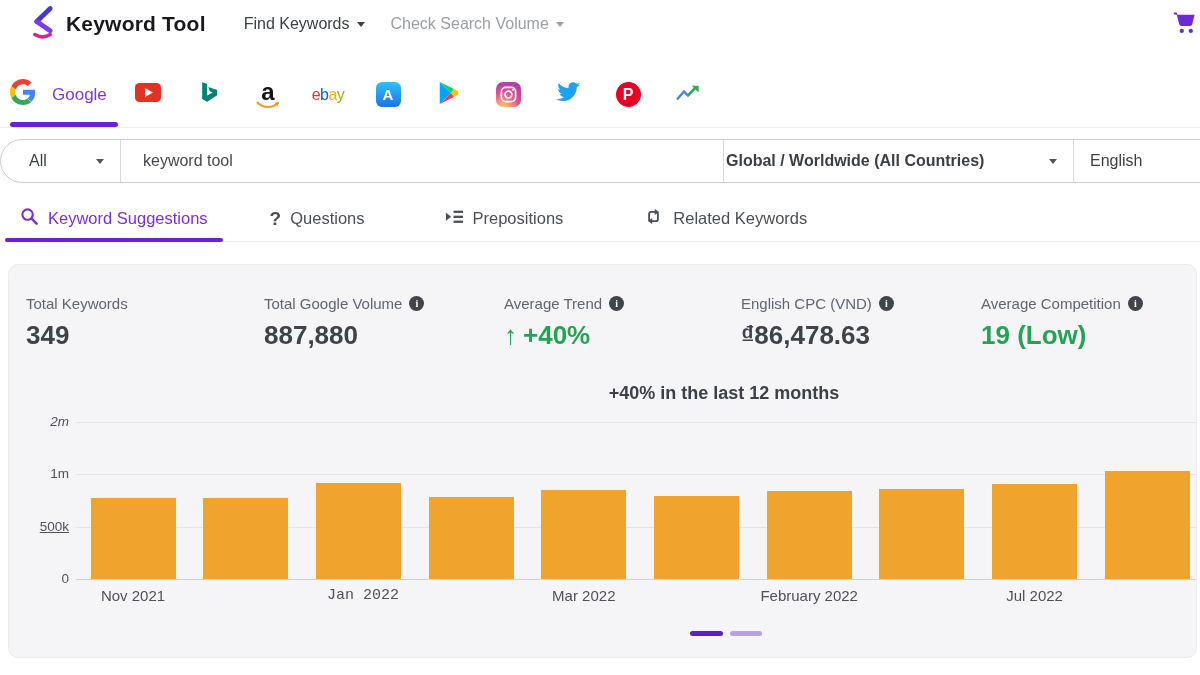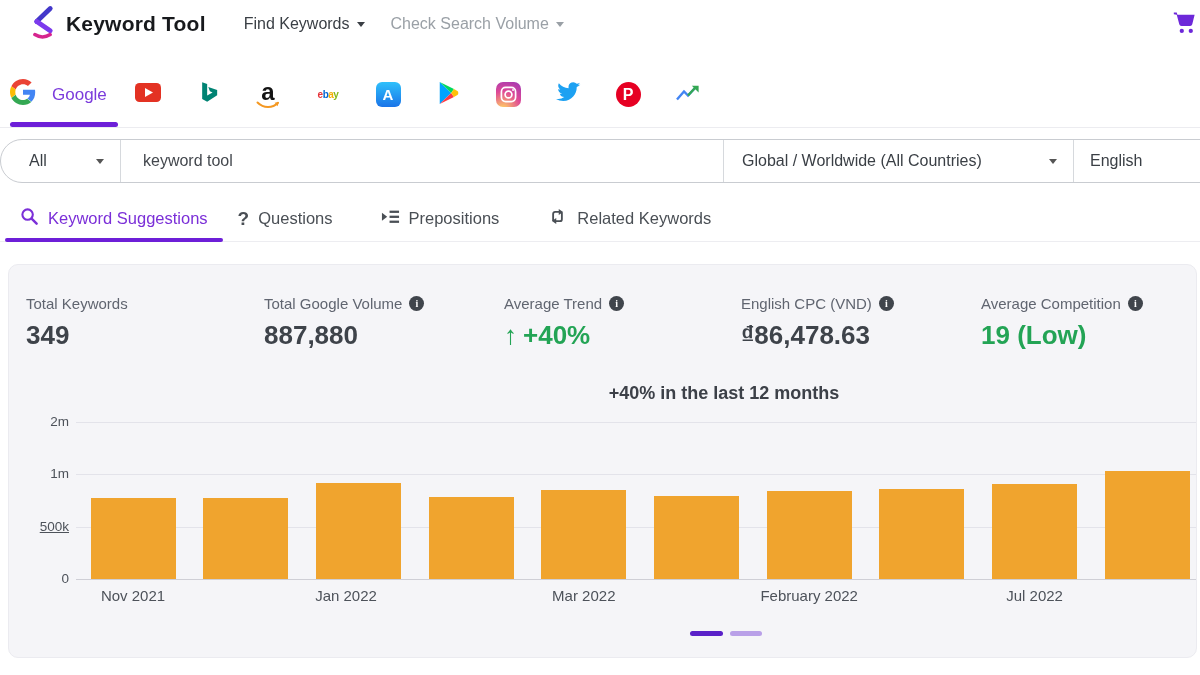--- a/index.html
+++ b/index.html
@@ -24,36 +24,36 @@
                background:#6d1fd8;border-radius:3px;}
   .appstore-box{width:25px;height:25px;border-radius:6px;color:#fff;font-weight:bold;font-size:15px;
                display:flex;align-items:center;justify-content:center;
                background:linear-gradient(180deg,#2fc0fb,#1a74e8);}
   .insta-box{width:25px;height:25px;border-radius:7px;display:flex;align-items:center;justify-content:center;
                background:radial-gradient(circle at 28% 110%,#fdc468 8%,#df4996 55%,#9b36b7 100%);}
   .pin-box{width:25px;height:25px;border-radius:50%;background:#e60023;color:#fff;font-weight:bold;
                font-size:16px;display:flex;align-items:center;justify-content:center;}
   .amz{display:flex;flex-direction:column;align-items:center;line-height:1;}
   .amz .a{font-weight:bold;font-size:24px;color:#141414;margin-bottom:-3px;}
-  .ebay{font-weight:bold;font-size:10px;letter-spacing:-0.5px;}
+  .ebay{font-weight:normal;font-size:16px;letter-spacing:-0.5px;}
   
   .searchbar{margin-top:11px;height:44px;width:1262px;border:1px solid #c9ccd1;border-radius:22px;
              display:flex;box-sizing:border-box;background:#fff;}
   .sb-seg{display:flex;align-items:center;font-size:16px;color:#3a3f45;box-sizing:border-box;}
   .sb-cat{width:120px;padding-left:28px;border-right:1px solid #d6d9dd;cursor:pointer;}
   .sb-cat .caret{margin-left:auto;margin-right:16px;color:#555;}
   .sb-query{width:602px;}
   .sb-query input{border:none;outline:none;width:100%;padding:0 22px;font-size:16px;color:#44484e;
              font-family:"Liberation Sans",sans-serif;background:transparent;}
-  .sb-loc{width:350px;border-left:1px solid #d6d9dd;padding-left:18px;cursor:pointer;}
+  .sb-loc{width:350px;border-left:1px solid #d6d9dd;padding-left:2px;cursor:pointer;font-weight:bold;}
   .sb-loc .caret{margin-left:auto;margin-right:16px;color:#555;}
   .sb-lang{flex:1;border-left:1px solid #d6d9dd;padding-left:16px;cursor:pointer;}
   
   .rtabs{margin-top:13px;height:46px;display:flex;align-items:center;padding-left:5px;
-         border-bottom:1px solid #ededf1;box-sizing:border-box;}
+         border-bottom:1px solid #ededf1;box-sizing:border-box;gap:32px;}
   .rtab{display:flex;align-items:center;gap:9px;padding:0 15px;height:100%;cursor:pointer;
         font-size:16.5px;color:#4a4f55;position:relative;}
   .rtab.active{color:#7b2fd8;}
   .rtab.active::after{content:"";position:absolute;left:0;right:0;bottom:-1px;height:4px;
         background:#6d1fd8;border-radius:2px;}
   .qmark{font-size:19px;font-weight:bold;color:#4a4f55;}
   
   .panel{position:absolute;left:8px;top:264px;width:1189px;height:394px;background:#f5f5f8;
          border:1px solid #ebebf0;border-radius:10px;box-sizing:border-box;overflow:hidden;}
   .stat{position:absolute;top:30px;}
@@ -294,26 +294,26 @@
     </div>
   <div class="chart-title">+40% in the last 12 months</div>
   <div>
       <div class="gridline zero" style="top: 314px;"></div>
       <div class="ytick" style="top: 306px;">0</div>
       <div class="gridline" style="top: 261.667px;"></div>
       <div class="ytick" style="top: 253.667px; text-decoration: underline;">500k</div>
       <div class="gridline" style="top: 209.333px;"></div>
       <div class="ytick" style="top: 201.333px;">1m</div>
       <div class="gridline" style="top: 157px;"></div>
-      <div class="ytick" style="top: 149px;">2m</div>
+      <div class="ytick" style="top: 149px; font-style: italic;">2m</div>
       <div class="bar" style="left: 81.5px; top: 233.407px; width: 85px; height: 80.5933px; background: rgb(240, 164, 46);"></div>
       <div class="xtick" style="left: 69px;">Nov 2021</div>
       <div class="bar" style="left: 194.2px; top: 233.407px; width: 85px; height: 80.5933px; background: rgb(240, 164, 46);"></div>
       <div class="bar" style="left: 306.9px; top: 217.707px; width: 85px; height: 96.2933px; background: rgb(240, 164, 46);"></div>
-      <div class="xtick" style="left: 282px;">Jan 2022</div>
+      <div class="xtick" style="left: 299px; font-family: Liberation Mono, monospace;">Jan 2022</div>
       <div class="bar" style="left: 419.6px; top: 232.36px; width: 85px; height: 81.64px; background: rgb(240, 164, 46);"></div>
       <div class="bar" style="left: 532.3px; top: 225.033px; width: 85px; height: 88.9667px; background: rgb(240, 164, 46);"></div>
       <div class="xtick" style="left: 519.8px;">Mar 2022</div>
       <div class="bar" style="left: 645px; top: 231.313px; width: 85px; height: 82.6867px; background: rgb(240, 164, 46);"></div>
       <div class="bar" style="left: 757.7px; top: 225.557px; width: 85px; height: 88.4433px; background: rgb(240, 164, 46);"></div>
       <div class="xtick" style="left: 745.2px;">February 2022</div>
       <div class="bar" style="left: 870.4px; top: 223.987px; width: 85px; height: 90.0133px; background: rgb(240, 164, 46);"></div>
       <div class="bar" style="left: 983.1px; top: 219.277px; width: 85px; height: 94.7233px; background: rgb(240, 164, 46);"></div>
       <div class="xtick" style="left: 970.6px;">Jul 2022</div>
       <div class="bar" style="left: 1095.8px; top: 206.193px; width: 85px; height: 107.807px; background: rgb(240, 164, 46);"></div>

